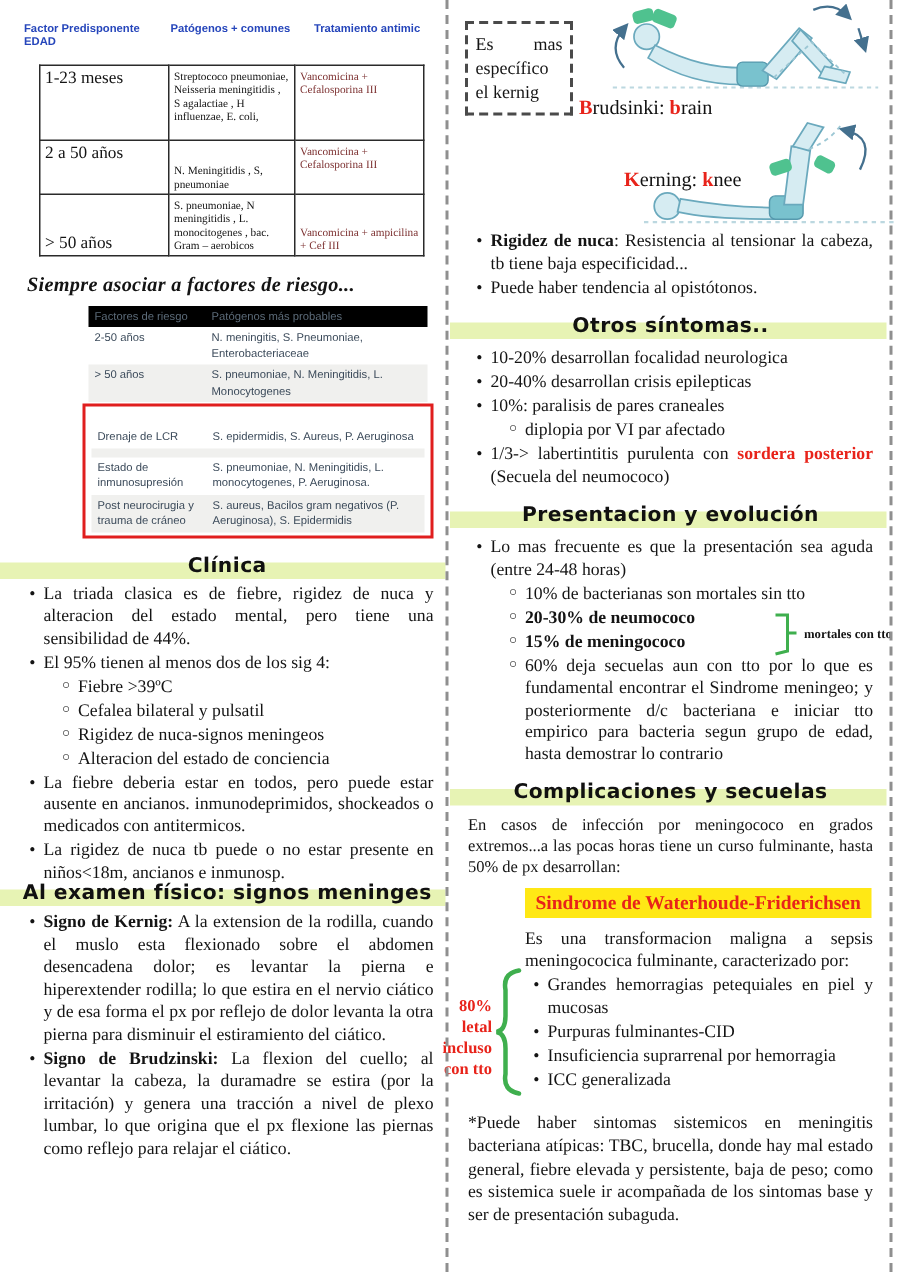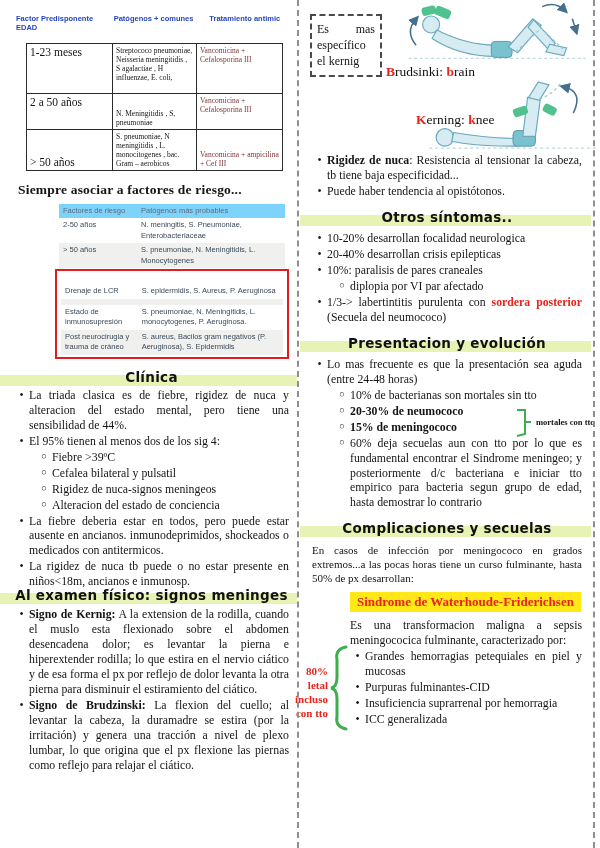--- a/index.html
+++ b/index.html
@@ -24,29 +24,29 @@
   table.t1 { border-collapse:collapse; margin-left:12px; width:256px; table-layout:fixed; }
   table.t1 td { border:1px solid #2a2a2a; padding:2px 3px; vertical-align:top; }
   td.age   { font-size:11.5px; width:86px; }
   td.agebot{ vertical-align:bottom; }
   td.path  { font-size:7.5px; line-height:1.2; width:84px; }
   td.treat { font-size:7.5px; line-height:1.2; width:86px; color:#7e3333; }
   tr.r1 td { height:42px; } tr.r2 td { height:50px; } tr.r3 td { height:36px; } tr.r4 td { height:40px; }
   tr.r2 td.treat, tr.r3 td.treat { vertical-align:top; }
   tr.r4 td.treat, tr.r4 td.agebot { vertical-align:bottom; }
 
-  .risk-heading { font-weight:bold; font-size:13.5px; margin:11px 0 6px 4px; letter-spacing:0.2px; }
+  .risk-heading { font-weight:bold; font-size:13.5px; margin:11px 0 6px 4px; letter-spacing:0.2px;font-style:italic; }
 
   
   .t2 { margin-left:45px; width:226px; font-family:"Liberation Sans", sans-serif;
         font-size:7.5px; line-height:1.4; color:#3b4a5a; }
   .t2-row { display:flex; padding:2px 0; }
   .t2 .c1 { width:80px; padding:0 4px; }
   .t2 .c2 { width:146px; padding:0 2px; }
-  .t2-head { background:#7dd3fc; color:#5c6b79; }
+  .t2-head { background:#000000; color:#5c6b79; }
   .stripe { background:#f0f0ee; }
   .redbox { border:2.5px solid #e01e1e; margin:1px -4px 0 -4px; padding:13px 4px 2px 4px; }
   .t2 .gap { height:6px; }
 
   
   .section-heading { position:relative; text-align:center; margin-top:9px; height:19px; }
   .section-heading::before { content:""; position:absolute; top:7px; height:11px; background:#e7f3b4; z-index:0; }
   .col-left  .section-heading::before { left:-14px; right:-8px; }
   .col-right .section-heading::before { left:-12px; right:-9px; }
   .section-heading span { position:relative; z-index:1; font-family:"DejaVu Sans", sans-serif;
@@ -352,17 +352,18 @@
           <span class="m">•</span>
           <span class="tx">Insuficiencia suprarrenal por hemorragia</span>
         </div>
         <div class="bullet">
           <span class="m">•</span>
           <span class="tx">ICC generalizada</span>
         </div>
       </div>
     </div>
 
+    <div class="footnote">*Puede haber sintomas sistemicos en meningitis bacteriana atípicas: TBC, brucella, donde hay mal estado general, fiebre elevada y persistente, baja de peso; como es sistemica suele ir acompañada de los sintomas base y ser de presentación subaguda.</div>
   </div>
 
   <div class="divider-center"></div>
   <div class="divider-right"></div>
 </div>
 
 </body></html>

